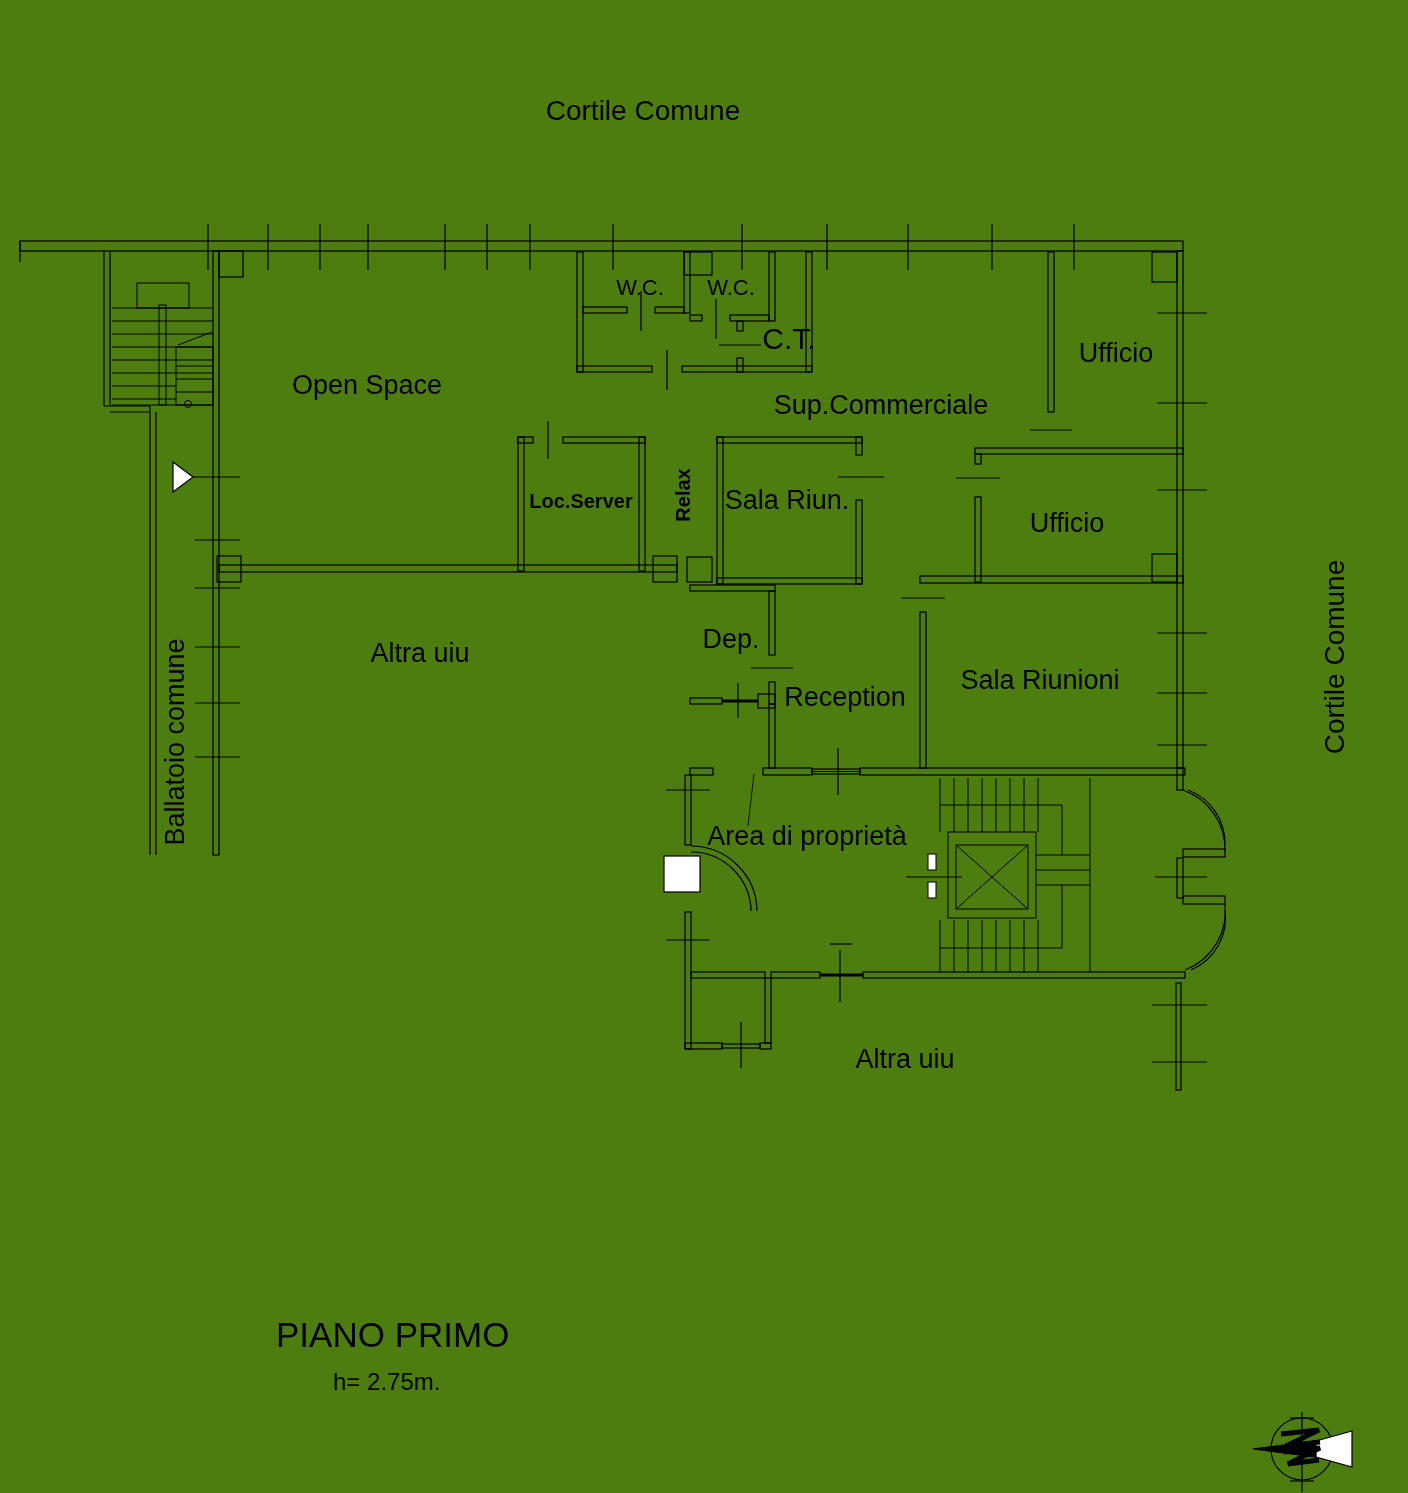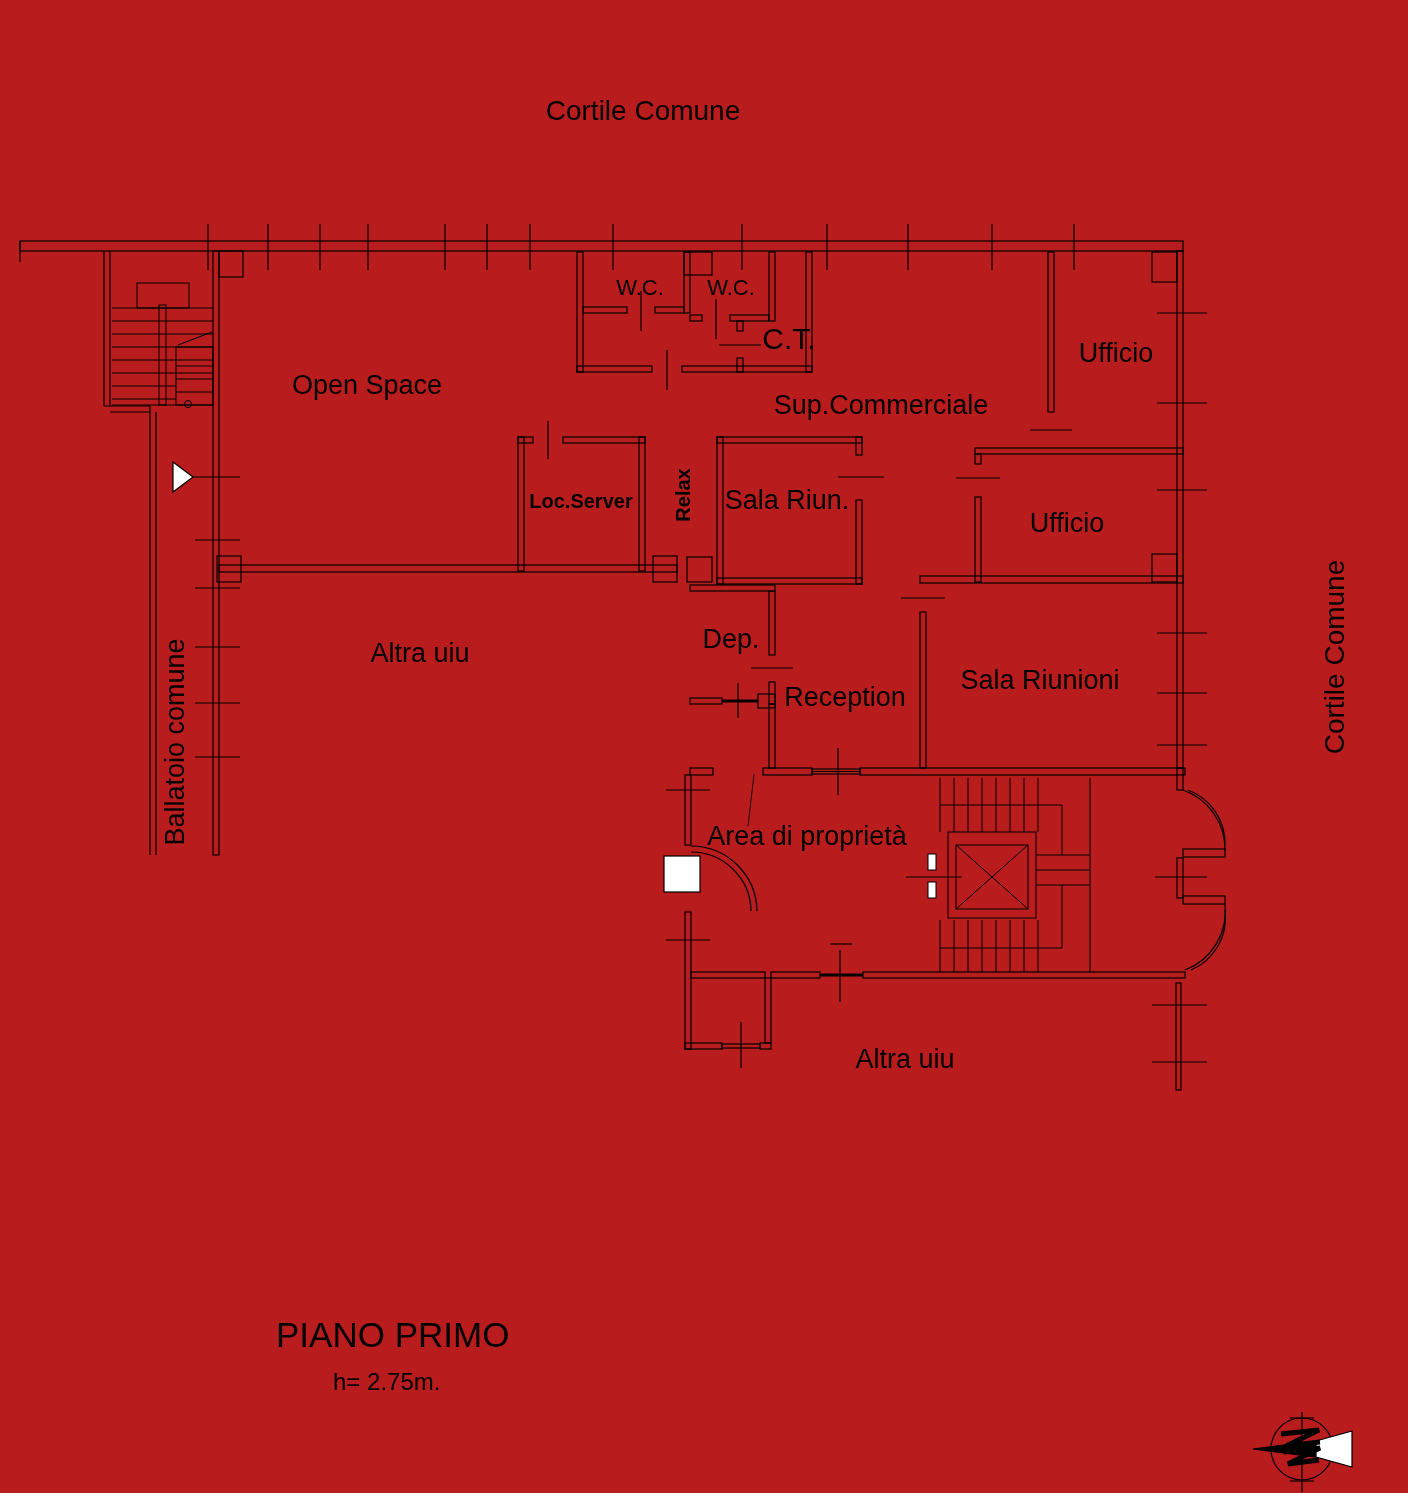--- a/index.html
+++ b/index.html
@@ -1,16 +1,16 @@
 <!DOCTYPE html>
 <html><head>
 <meta charset="utf-8">
 <style>
   html,body{margin:0;padding:0;background:#fff;}
-  .page{position:relative;width:1408px;height:1493px;background:#b91c1c;overflow:hidden;
+  .page{position:relative;width:1408px;height:1493px;background:#4d7c0f;overflow:hidden;
         font-family:"Liberation Sans", sans-serif;}
   svg text{fill:#000;font-family:"Liberation Sans", sans-serif;}
   .lbl{font-size:27px;}
   .lbl-sm{font-size:22px;}
   .lbl-xs{font-size:20px;font-weight:600;}
   .lbl-ct{font-size:30px;}
   .lbl-big{font-size:35px;}
   .lbl-h{font-size:24px;}
   .lbl-court{font-size:28px;}
 </style>

